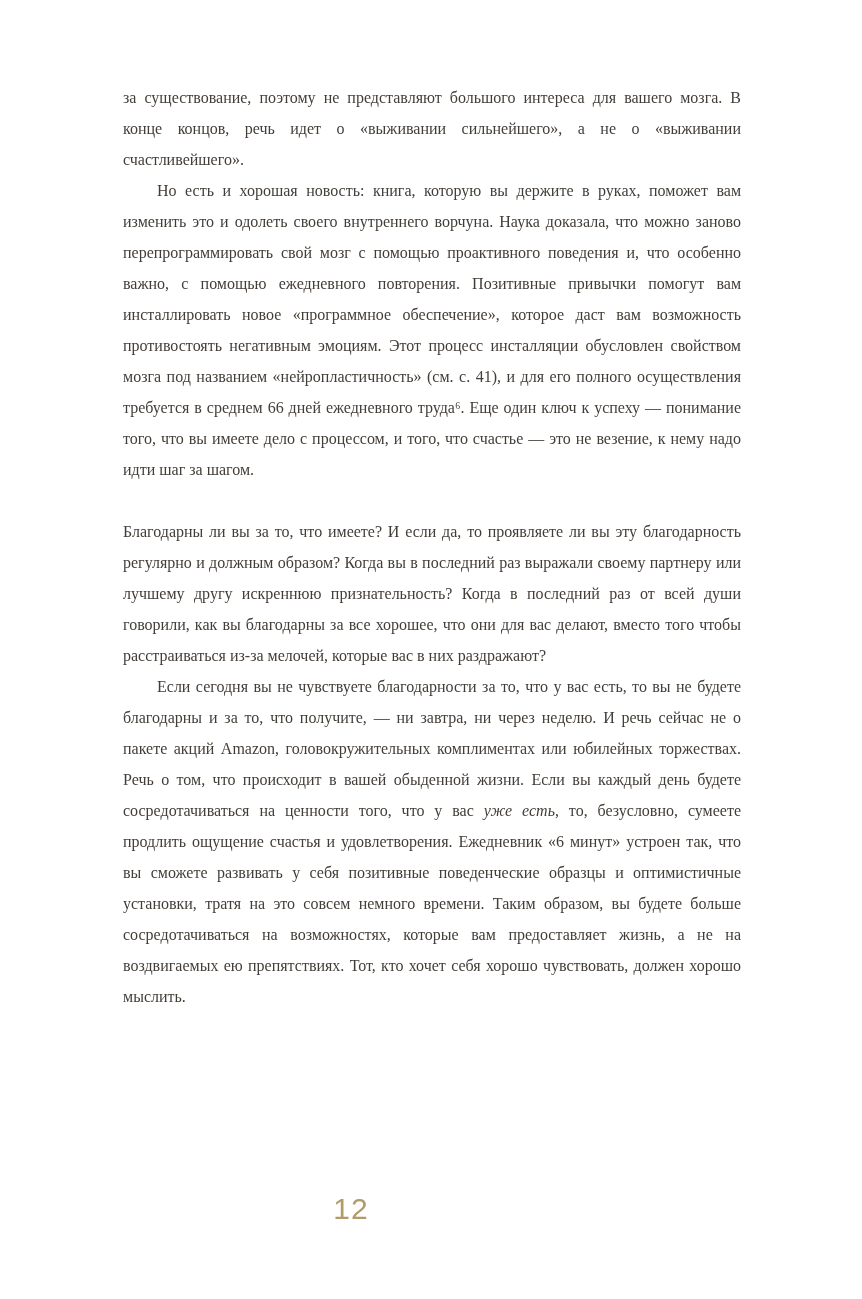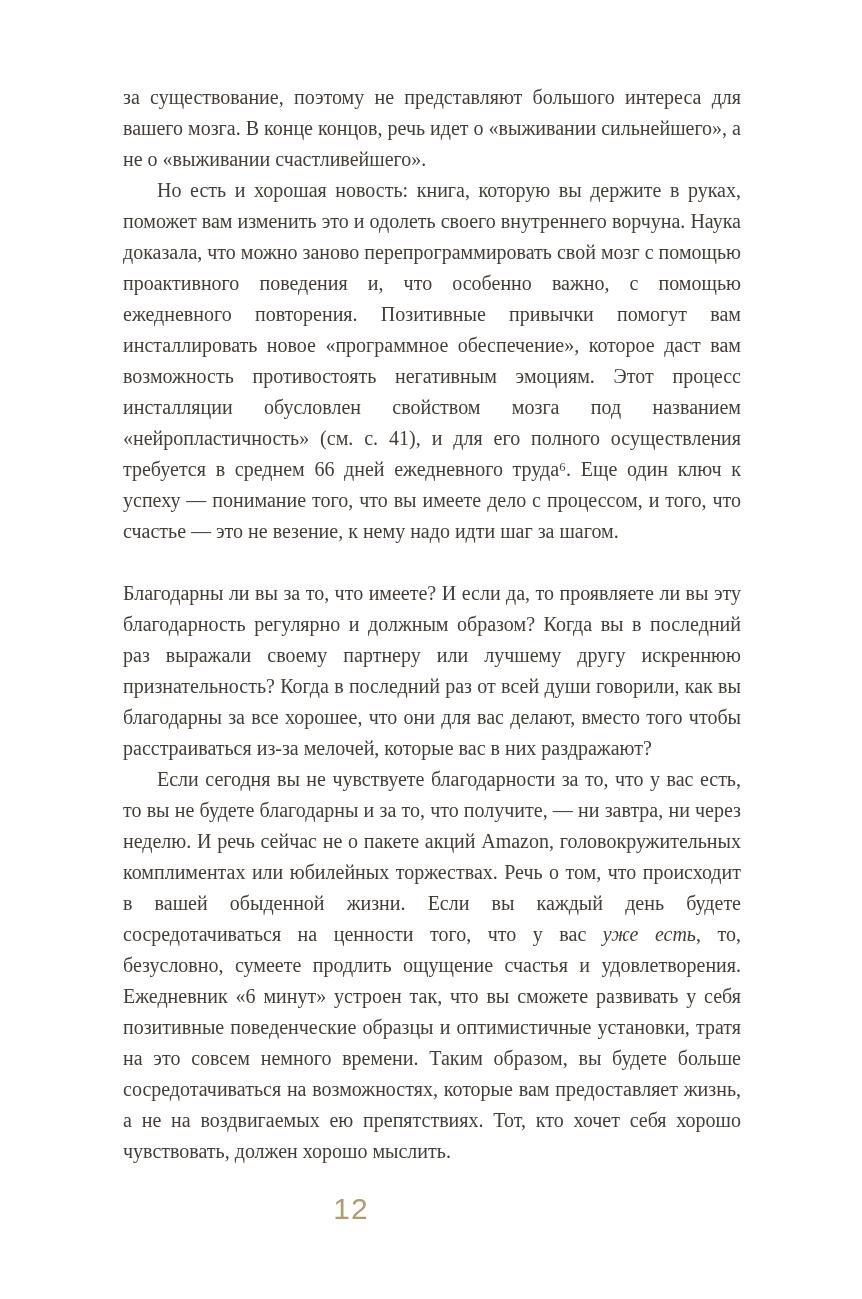--- a/index.html
+++ b/index.html
@@ -18,21 +18,21 @@
     background: var(--page-bg, #ffffff);
     overflow: hidden;
   }
 
   .text-block {
     position: absolute;
     left: 123px;
     top: 82px;
     width: 618px;
     color: var(--text-color, #433d37);
-    font-size: 20px;
+    font-size: 16px;
     line-height: 31px;
     text-align: justify;
     hyphens: auto;
     -webkit-hyphens: auto;
   }
 
   .para {
     margin: 0;
   }
 

